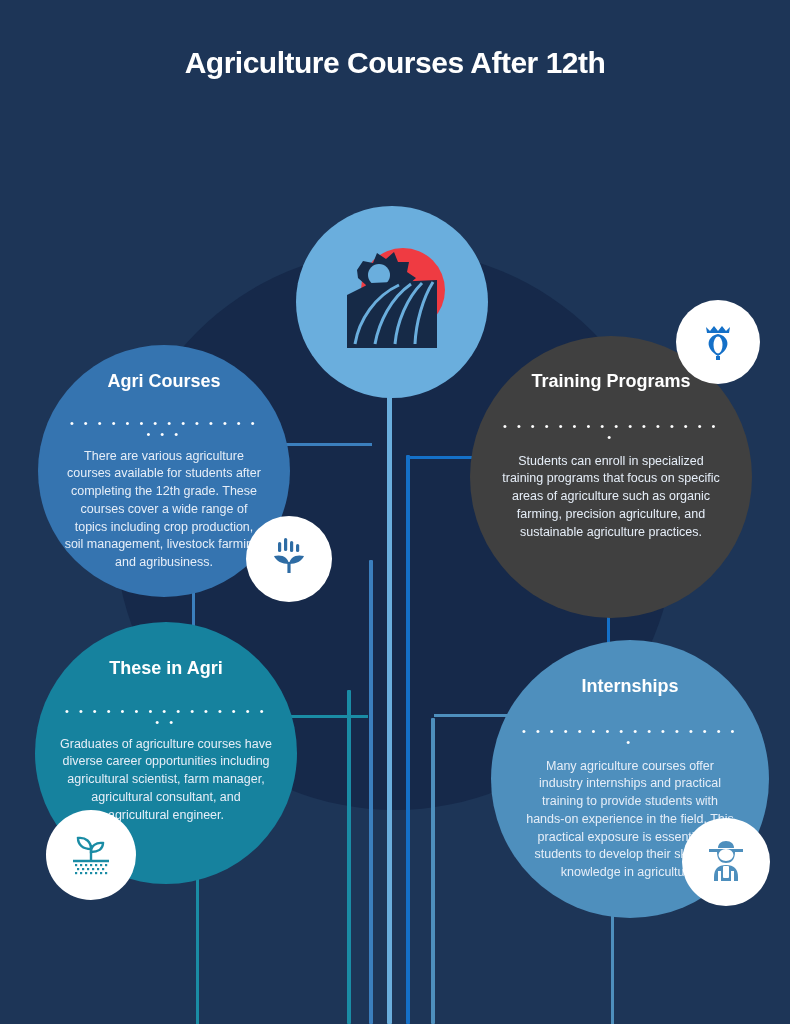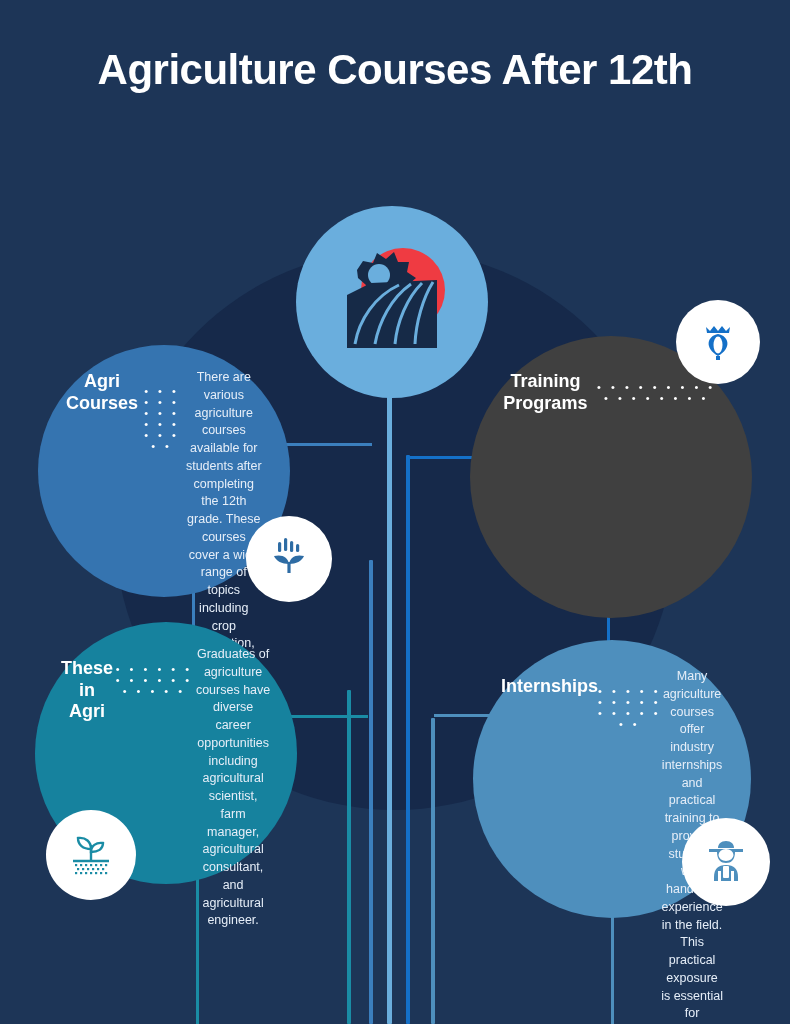--- a/index.html
+++ b/index.html
@@ -86,36 +86,36 @@
   }
 
   
   .title {
     position: absolute;
     left: 0;
     top: 46px;
     width: 790px;
     text-align: center;
     color: #ffffff;
-    font-size: 42px;
+    font-size: 30px;
     font-weight: bold;
     letter-spacing: -0.5px;
     font-family: "Liberation Sans", sans-serif;
   }
 
   
   .card {
     position: absolute;
     border-radius: 50%;
     color: #eaf2fa;
     text-align: center;
     box-sizing: border-box;
     display: flex;
-    flex-direction: row;
-    align-items: flex-start;
+    flex-direction: column;
+    align-items: center;
   }
   .card-title {
     font-size: 18px;
     font-weight: bold;
     color: #ffffff;
     line-height: 1.2;
   }
   .dots {
     display: block;
     line-height: 1;
@@ -153,21 +153,21 @@
     left: 35px; top: 622px;
     width: 262px; height: 262px;
     background: #16829e;
     padding: 16px 26px 0 26px;
   }
   #card-career .card-title { margin-top: 20px; }
   #card-career .dots { margin-top: 26px; }
   #card-career .card-body { margin-top: 8px; width: 212px; }
 
   #card-intern {
-    left: 473px; top: 640px;
+    left: 491px; top: 640px;
     width: 278px; height: 278px;
     background: #4e8fbd;
     padding: 18px 28px 0 28px;
   }
   #card-intern .card-title { margin-top: 18px; }
   #card-intern .dots { margin-top: 28px; }
   #card-intern .card-body { margin-top: 10px; width: 212px; }
 
   
   #logo-circle {
@@ -237,20 +237,21 @@
 
   <div class="card" id="card-agri">
     <div class="card-title">Agri Courses</div>
     <div class="dots">• • • • • • • • • • • • • • • • •</div>
     <div class="card-body">There are various agriculture courses available for students after completing the 12th grade. These courses cover a wide range of topics including crop production, soil management, livestock farming, and agribusiness.</div>
   </div>
 
   <div class="card" id="card-train">
     <div class="card-title">Training Programs</div>
     <div class="dots">• • • • • • • • • • • • • • • • •</div>
+    <div class="card-body">Students can enroll in specialized training programs that focus on specific areas of agriculture such as organic farming, precision agriculture, and sustainable agriculture practices.</div>
   </div>
 
   <div class="card" id="card-career">
     <div class="card-title">These in Agri</div>
     <div class="dots">• • • • • • • • • • • • • • • • •</div>
     <div class="card-body">Graduates of agriculture courses have diverse career opportunities including agricultural scientist, farm manager, agricultural consultant, and agricultural engineer.</div>
   </div>
 
   <div class="card" id="card-intern">
     <div class="card-title">Internships</div>

